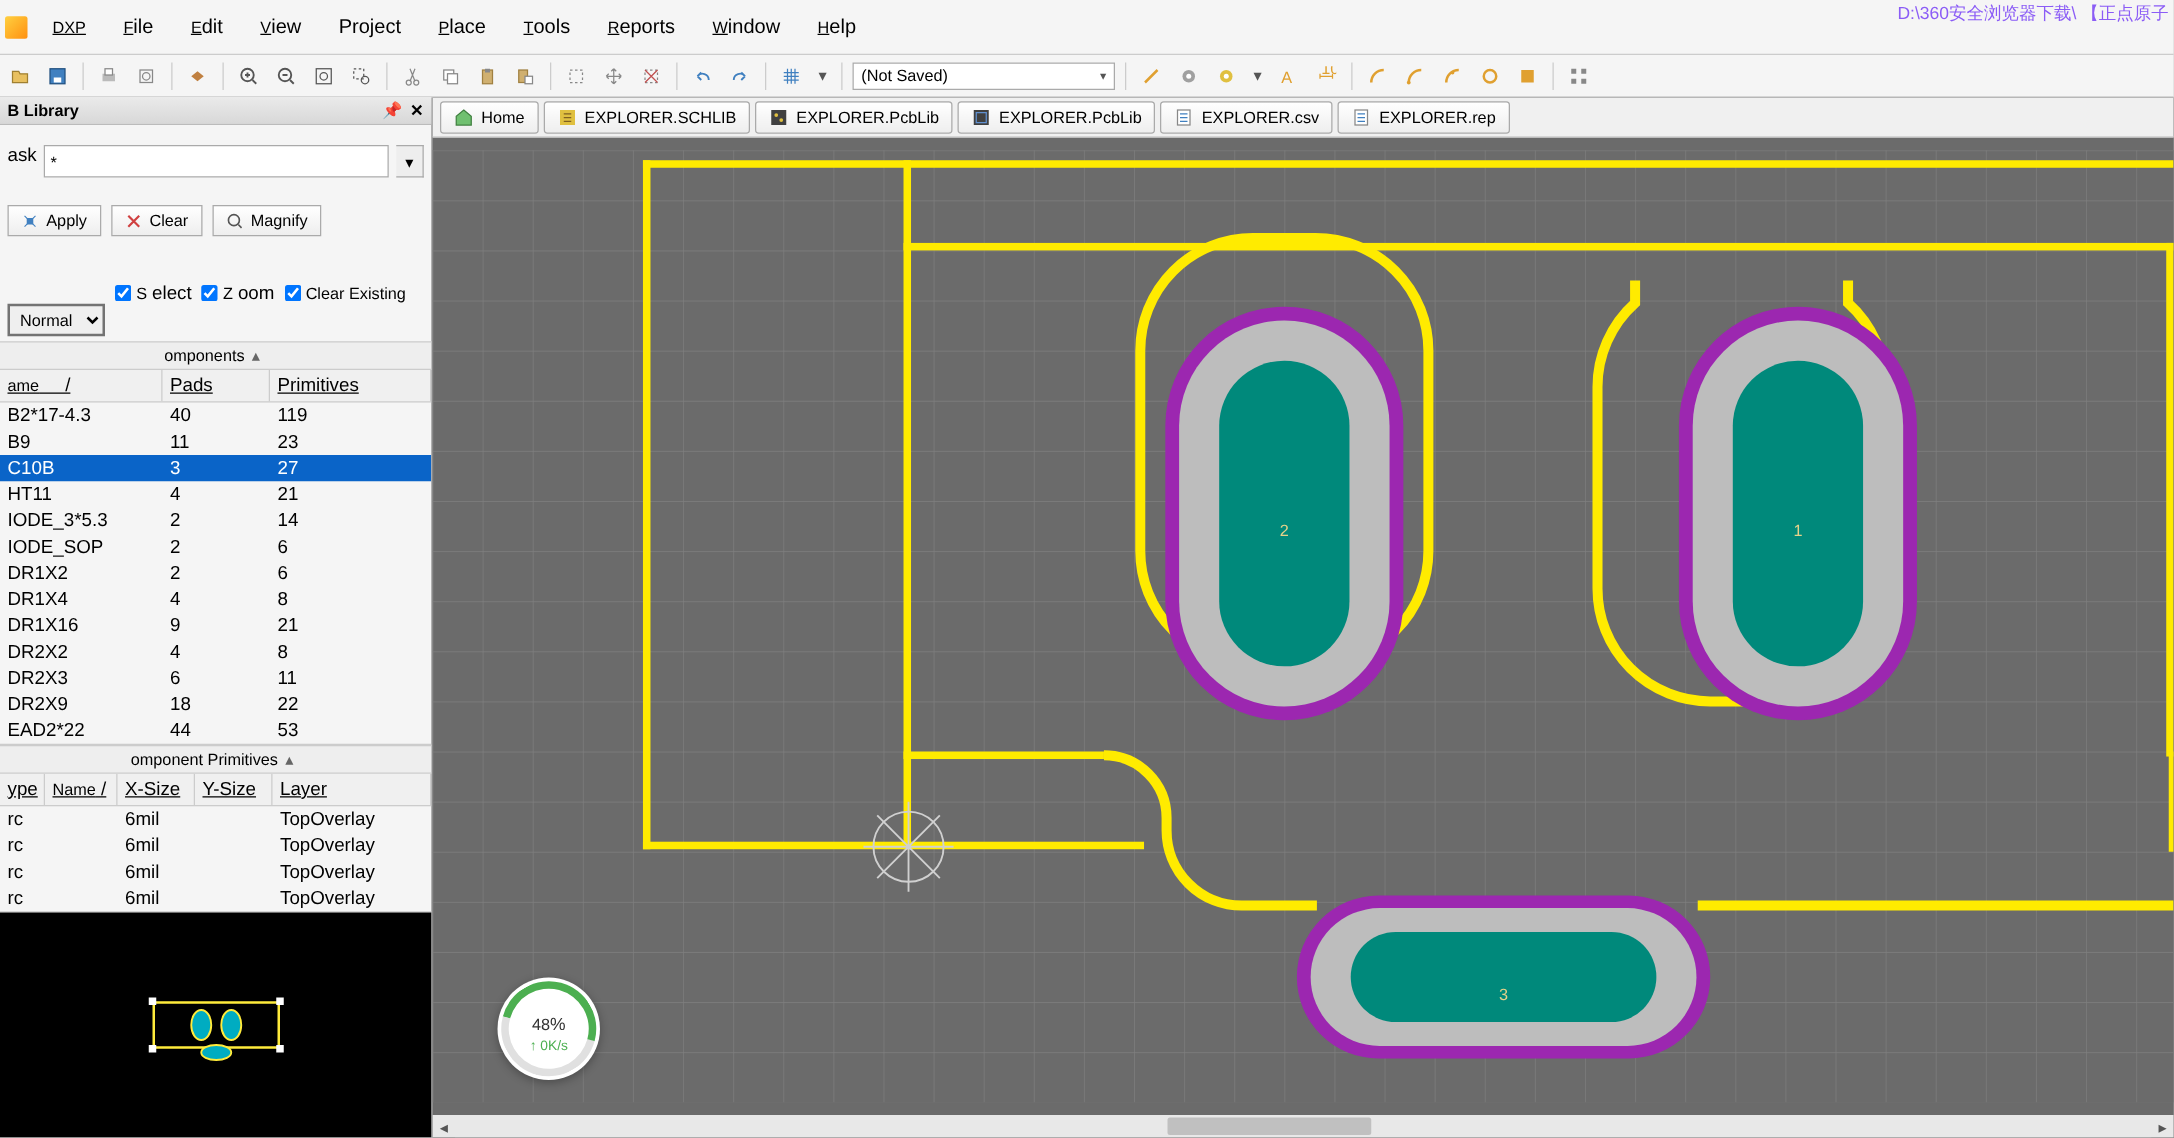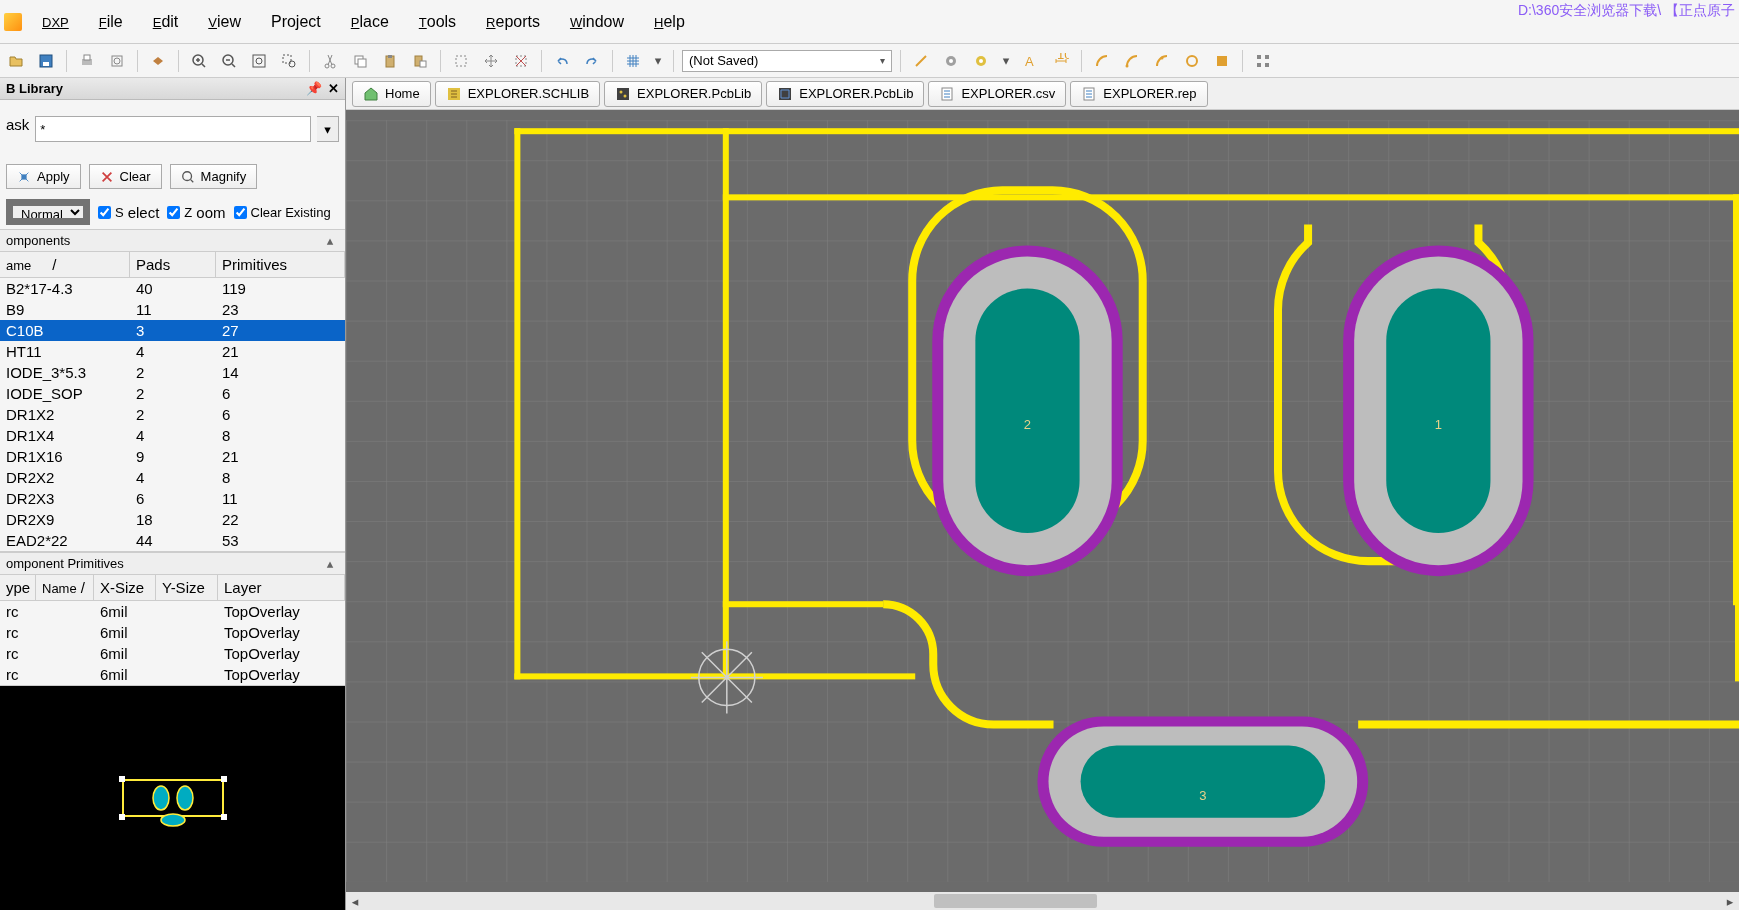--- a/index.html
+++ b/index.html
@@ -27,28 +27,28 @@
 .mask-row { display: flex; align-items: flex-start; padding: 16px 6px; gap: 6px; }
 .mask-row .lbl { font-size: 15px; }
 .mask-row input { flex: 1; height: 26px; border: 1px solid #aaa; padding: 0 4px; }
 .mask-row .dd { width: 22px; height: 26px; border: 1px solid #aaa; border-left: none; display: flex; align-items: center; justify-content: center; background: #eee; }
 
 .btn-row { display: flex; align-items: center; padding: 6px; gap: 8px; }
 .btn { border: 1px solid #aaa; background: linear-gradient(#fff, #eee); padding: 4px 10px; display: flex; align-items: center; gap: 6px; cursor: pointer; font-size: 15px; }
 .btn .ico { width: 14px; height: 14px; }
 
 .opt-row { display: flex; align-items: center; padding: 4px 6px; gap: 8px; }
-.opt-row select { height: 26px; border: 7px solid #737373; min-width: 78px; padding: 0 4px; }
+.opt-row select { height: 26px; border: 2px solid #737373; min-width: 78px; padding: 0 4px; margin-top: 44px; }
 .opt-row label { display: flex; align-items: center; gap: 4px; font-size: 15px; }
 
-.section-hdr { background: #eee; padding: 3px 6px; font-size: 15px; border-top: 1px solid #ccc; border-bottom: 1px solid #ccc; display: flex; justify-content: space-between; align-items: center; }
+.section-hdr { background: #eee; padding: 3px 6px; font-size: 15px; border-top: 1px solid #ccc; border-bottom: 1px solid #ccc; display: flex; justify-content: center; align-items: center; }
 .section-hdr .scroll-up { width: 18px; text-align: center; color: #666; cursor: pointer; }
 
 .grid { overflow: hidden; border-bottom: 1px solid #ccc; }
-.grid-hdr { display: flex; background: #f0f0f0; border-bottom: 1px solid #ccc; }
+.grid-hdr { display: flex; background: #f0f0f0; border-bottom: 1px solid #ccc; text-decoration: underline; }
 .grid-hdr > div { padding: 4px 6px; border-right: 1px solid #ccc; font-size: 15px; }
 .grid-body .row { display: flex; }
 .grid-body .row > div { padding: 2px 6px; font-size: 15px; white-space: nowrap; overflow: hidden; }
 .grid-body .row.sel { background: #0a64c8; color: #fff; }
 
 .comp-name { width: 130px; }
 .comp-pads { width: 86px; }
 .comp-prim { flex: 1; }
 
 .prim-type { width: 36px; }
@@ -575,20 +575,25 @@
           <text x="0" y="18" text-anchor="middle" font-size="52" fill="#e6d28a">3</text>
         </g>
 
         <g transform="translate(380 556)" stroke="#d0d0d0" stroke-width="1.5" fill="none">
           <circle r="28"></circle>
           <path d="M-36 0h72M0 -36v72M-25 -25l50 50M25 -25l-50 50"></path>
         </g>
       </svg>
     </div>
 
+    <div class="speed-widget">
+      <div class="speed-ring"></div>
+      <div class="speed-val"><span>48</span><span class="pct">%</span></div>
+      <div class="speed-sub">↑ 0K/s</div>
+    </div>
 
     <div class="hscroll">
       <div class="arr">◂</div>
       <div class="track">
           <div class="thumb" style="left:42%; width:12%;"></div>
         </div>
       <div class="arr">▸</div>
     </div>
   </div>
 </div>

